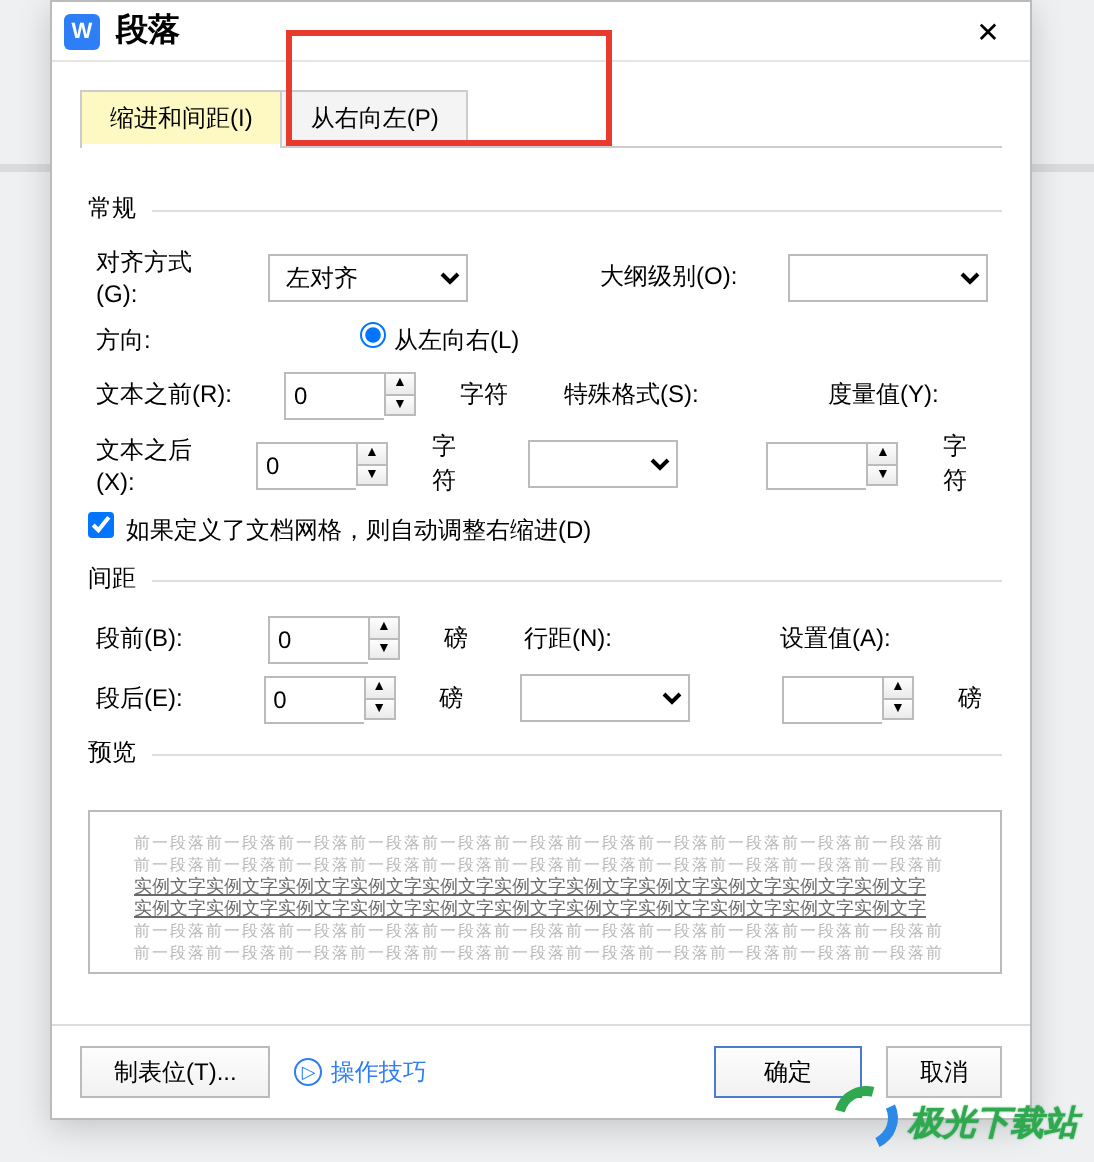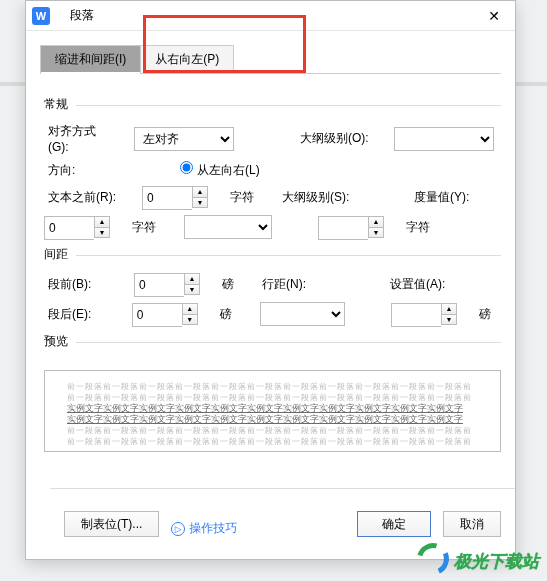--- a/index.html
+++ b/index.html
@@ -1,25 +1,25 @@
 <!DOCTYPE html>
 <html><head>
 <meta charset="utf-8">
 <style>
 * { box-sizing: border-box; margin: 0; padding: 0; }
 body { font-family: "Microsoft YaHei", sans-serif; font-size: 12px; background: #eef0f2; width: 547px; height: 581px; position: relative; overflow: hidden; }
 .bg-bar { position: absolute; top: 82px; left: 0; right: 0; height: 4px; background: #d9dbdc; }
 .dialog { position: absolute; left: 25px; top: 0; width: 491px; height: 560px; background: #fff; border: 1px solid #bbb; box-shadow: 0 4px 16px rgba(0,0,0,.18); display: flex; flex-direction: column; }
 .titlebar { height: 30px; display: flex; align-items: center; padding: 0 6px; border-bottom: 1px solid #e5e5e5; }
 .app-icon { width: 18px; height: 18px; background: #2d7ef7; border-radius: 3px; display: flex; align-items: center; justify-content: center; color: #fff; font-size: 11px; font-weight: bold; }
-.title-txt { margin-left: 20px; font-size: 12px; }
+.title-txt { margin-left: 8px; font-size: 16px; font-weight: bold; }
 .close-btn { margin-left: auto; width: 30px; height: 26px; display: flex; align-items: center; justify-content: center; cursor: pointer; font-size: 14px; }
 .tabs { display: flex; margin: 14px 14px 0 14px; border-bottom: 1px solid #ccc; position: relative; }
 .tab { padding: 5px 14px; border: 1px solid #ccc; border-bottom: none; background: #f4f4f4; margin-right: -1px; cursor: pointer; font-size: 12px; position: relative; }
-.tab.active { background: #a3a3a3; z-index: 2; }
+.tab.active { background: #fef9c3; z-index: 2; }
 .tab.active::after { content: ""; position: absolute; left: 0; right: 0; bottom: -1px; height: 2px; background: #fff; }
 .redbox { position: absolute; border: 3px solid #e93a2e; left: 117px; top: -16px; width: 163px; height: 58px; pointer-events: none; z-index: 5; }
 .content { flex: 1; padding: 14px 14px 10px 18px; overflow: hidden; }
 .section-title { font-size: 12px; margin: 6px 0 10px 0; position: relative; }
 .section-title::after { content: ""; position: absolute; left: 32px; right: 0; top: 50%; border-top: 1px solid #ddd; }
 .row { display: flex; align-items: center; margin: 7px 0; gap: 18px; }
 .lbl { width: 72px; text-align: left; padding-left: 4px; }
 select, input[type=text] { border: 1px solid #bbb; height: 24px; font-size: 12px; padding: 0 4px; background: #fff; }
 select { padding-right: 16px; }
 .sel-wide { width: 100px; }
@@ -27,21 +27,21 @@
 .spin input { width: 50px; border-right: none; }
 .spin-btns { display: flex; flex-direction: column; border: 1px solid #bbb; width: 16px; }
 .spin-btns span { flex: 1; display: flex; align-items: center; justify-content: center; font-size: 7px; line-height: 1; background: linear-gradient(#fdfdfd,#ebebeb); cursor: pointer; }
 .spin-btns span:first-child { border-bottom: 1px solid #bbb; }
 .unit { margin: 0 10px 0 4px; }
 .radio { margin-right: 4px; }
 .check { margin-right: 6px; }
 .preview-box { border: 1px solid #bbb; height: 82px; padding: 10px 22px; overflow: hidden; margin-top: 20px; }
 .preview-line { color: #b8b8b8; font-size: 8px; line-height: 11px; white-space: nowrap; overflow: hidden; letter-spacing: 1px; }
 .preview-line.dark { color: #6a6a6a; font-size: 9px; letter-spacing: 0; text-decoration: underline; }
-.footer { display: flex; align-items: flex-end; padding: 22px 14px; border-top: 1px solid #ddd; gap: 12px; margin-left: 24px; }
+.footer { display: flex; align-items: center; padding: 10px 14px; border-top: 1px solid #ddd; gap: 12px; }
 .btn { height: 26px; padding: 0 16px; border: 1px solid #bbb; background: linear-gradient(#fdfdfd,#f1f1f1); cursor: pointer; font-size: 12px; display: inline-flex; align-items: center; justify-content: center; }
 .btn.primary { border-color: #4a7bd0; min-width: 74px; }
 .link-tip { color: #2d7ef7; display: inline-flex; align-items: center; gap: 4px; cursor: pointer; }
 .link-tip .ring { width: 14px; height: 14px; border: 1px solid #2d7ef7; border-radius: 50%; display: flex; align-items: center; justify-content: center; font-size: 9px; }
 .watermark { position: absolute; right: 8px; bottom: 2px; display: flex; align-items: center; gap: 1px; }
 .wm-logo { width: 36px; height: 36px; position: relative; }
 .wm-logo .c { position: absolute; border-radius: 50%; border: 5px solid transparent; width: 32px; height: 32px; }
 .wm-logo .c1 { border-top-color: #2fa84f; transform: rotate(-30deg); }
 .wm-logo .c2 { border-top-color: #2c8ae6; transform: rotate(110deg); }
 .wm-text { color: #2fa84f; font-size: 17px; font-weight: 700; font-style: italic; text-shadow: 0 0 1px #2fa84f; }
@@ -84,43 +84,47 @@
     <div class="row">
       <span class="lbl" style="width:80px">文本之前(R):</span>
       <div class="spin">
           <input type="text" value="0" style="">
           <div class="spin-btns">
             <span>▲</span>
             <span>▼</span>
           </div>
         </div>
       <span class="unit">字符</span>
-      <span style="width:78px">大纲级别(S):</span>
+      <span style="width:78px">特殊格式(S):</span>
       <span style="width:18px"></span>
       <span>度量值(Y):</span>
     </div>
     <div class="row">
+      <span class="lbl" style="width:80px">文本之后(X):</span>
       <div class="spin">
           <input type="text" value="0" style="">
           <div class="spin-btns">
             <span>▲</span>
             <span>▼</span>
           </div>
         </div>
       <span class="unit">字符</span>
       <select style="width:88px"><option></option></select>
       <span style="width:10px"></span>
       <div class="spin">
           <input type="text" value="" style="">
           <div class="spin-btns">
             <span>▲</span>
             <span>▼</span>
           </div>
         </div>
       <span class="unit">字符</span>
+    </div>
+    <div class="row">
+      <label><input type="checkbox" class="check" checked="" style=""><span>如果定义了文档网格，则自动调整右缩进(D)</span></label>
     </div>
 
     <div class="section-title"><span>间距</span></div>
     <div class="row">
       <span class="lbl">段前(B):</span>
       <div class="spin">
           <input type="text" value="0" style="">
           <div class="spin-btns">
             <span>▲</span>
             <span>▼</span>

